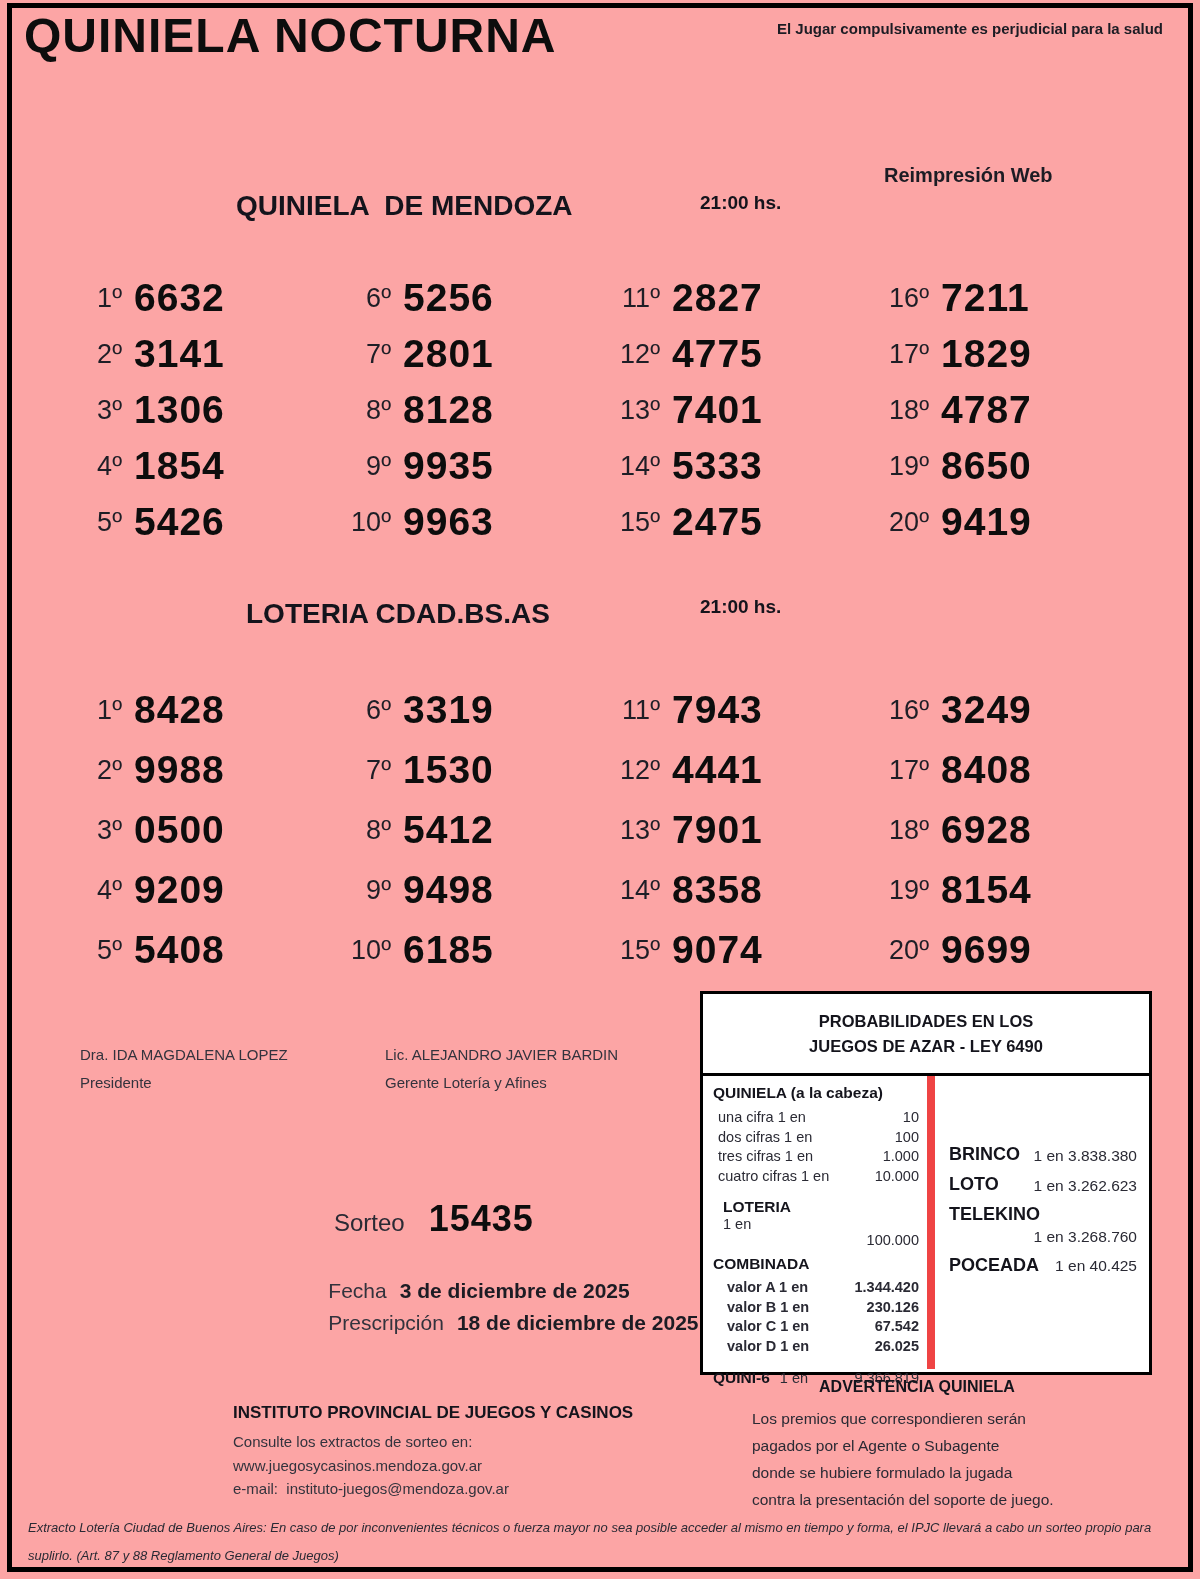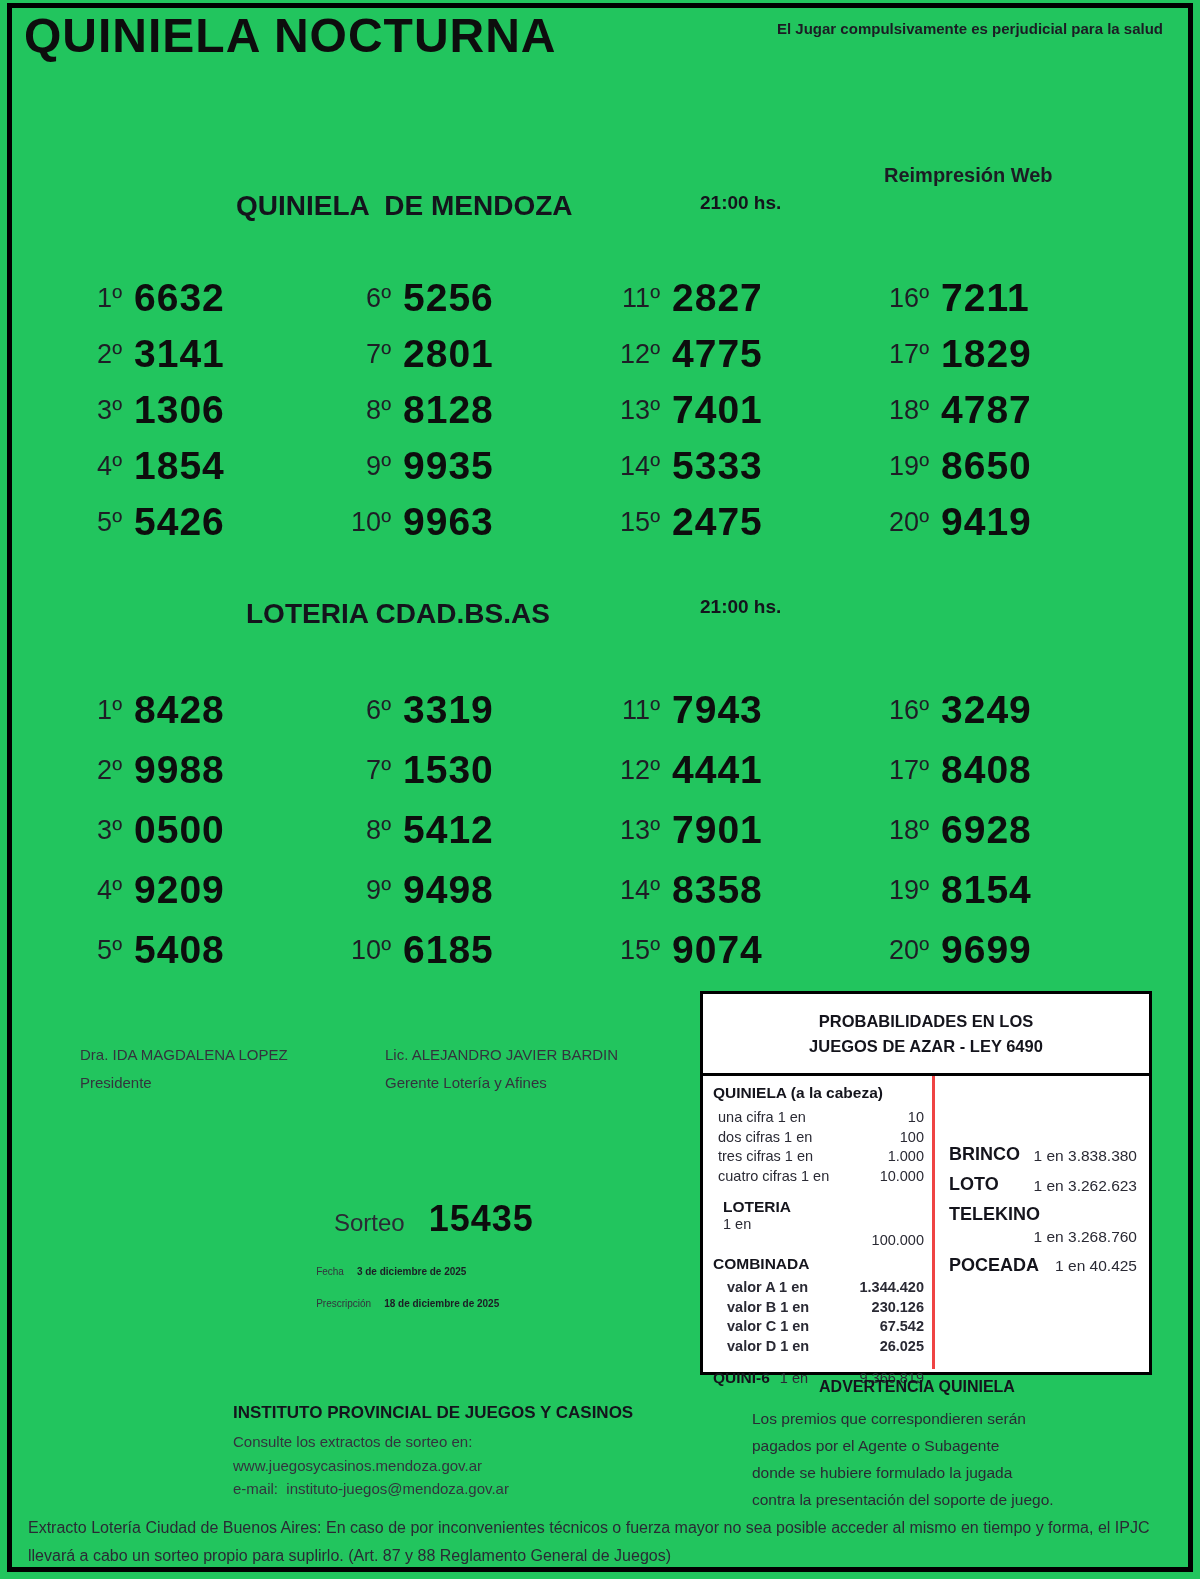--- a/index.html
+++ b/index.html
@@ -1,18 +1,18 @@
 <!DOCTYPE html>
 <html><head>
 <meta charset="utf-8">
 <style>
   * { margin:0; padding:0; box-sizing:border-box; }
   html,body { background:#fff; }
   .page {
-    position:relative; width:1200px; height:1579px; background:#22c55e;
+    position:relative; width:1200px; height:1579px; background:#fca5a5;
     font-family:"Liberation Sans", sans-serif; color:#111; overflow:hidden;
   }
   .frame { position:absolute; left:7px; top:3px; right:7px; bottom:7px; border:5px solid #000; }
 
   .doc-title { position:absolute; left:24px; top:8px; font-size:48px; font-weight:bold; letter-spacing:1px; color:#0d0d0d; }
   .warning { position:absolute; right:37px; top:20px; font-size:15px; font-weight:bold; color:#1c1c24; }
   .reprint { position:absolute; left:884px; top:164px; font-size:20px; font-weight:bold; color:#1c1c24; }
 
   .sec-heading { position:absolute; font-size:28px; font-weight:bold; white-space:pre; color:#14141c; }
   .sec-time { position:absolute; font-size:19px; font-weight:bold; color:#14141c; }
@@ -32,21 +32,21 @@
   .num { margin-left:12px; font-size:39px; font-weight:bold; letter-spacing:1px; color:#0d0d0d; }
 
   .signature { position:absolute; font-size:15px; color:#33333d; }
   .sig-1 { left:80px; top:1046px; }
   .sig-2 { left:385px; top:1046px; }
   .signature .role { margin-top:11px; }
 
   .prob-box { position:absolute; left:700px; top:991px; width:452px; height:384px; border:3px solid #000; background:#fff; }
   .prob-header { height:82px; border-bottom:3px solid #000; text-align:center; padding-top:15px; font-weight:bold; font-size:16.5px; line-height:25px; color:#14141c; }
   .prob-body { display:flex; height:293px; }
-  .prob-left { width:232px; border-right:3px solid #ef4444; padding:8px 8px 4px 10px; }
+  .prob-left { width:232px; border-right:8px solid #ef4444; padding:8px 8px 4px 10px; }
   .prob-right { flex:1; padding:68px 12px 0 14px; }
   .q-heading, .c-heading { font-weight:bold; font-size:15.5px; color:#14141c; }
   .q-heading { margin-bottom:6px; }
   .c-heading { margin-top:7px; }
   .prob-rows .prob-row { display:flex; justify-content:space-between; font-size:14.5px; line-height:19.5px; padding-left:5px; color:#2a2a34; }
   .rows-combinada { margin-top:5px;font-weight:bold; }
   .rows-combinada .prob-row { padding-left:14px; }
   .inline-row { display:flex; align-items:baseline; font-size:14.5px; color:#2a2a34; }
   .row-loteria { margin-top:12px;flex-direction:column; }
   .row-quini { margin-top:13px; }
@@ -56,35 +56,35 @@
   .game-row { display:flex; justify-content:space-between; align-items:flex-end; margin-bottom:9px; }
   .game-name { font-weight:bold; font-size:18px; color:#14141c; }
   .game-val { font-size:15.5px; color:#2a2a34; }
   .game-wrap { display:block; margin-bottom:9px; }
   .game-wrap .game-val { display:block; text-align:right; margin-top:3px; }
   .row-poceada { align-items:baseline; }
 
   .sorteo-row { position:absolute; left:334px; top:1198px; display:flex; align-items:baseline; }
   .sorteo-label { font-size:24px; color:#2a2a34; }
   .sorteo-num { margin-left:24px; font-size:36px; font-weight:bold; letter-spacing:1px; color:#0d0d0d; }
-  .meta-row { position:absolute; left:305px; font-size:10px; color:#33333d; white-space:pre; }
+  .meta-row { position:absolute; left:305px; font-size:21px; color:#33333d; white-space:pre; }
   .meta-row .meta-val { font-weight:bold; margin-left:13px; color:#1c1c24; }
   .m-fecha { top:1255px; }
   .m-presc { top:1287px; }
   .m-prox { top:1319px; }
 
   .advertencia { position:absolute; left:752px; top:1378px; width:330px; }
   .adv-heading { text-align:center; font-weight:bold; font-size:16px; color:#14141c; margin-bottom:9px; }
   .adv-line { font-size:15.5px; line-height:27px; color:#2a2a34; white-space:pre; }
 
   .instituto { position:absolute; left:233px; top:1403px; }
   .inst-heading { font-weight:bold; font-size:17px; color:#14141c; margin-bottom:7px; }
   .inst-line { font-size:15px; line-height:23.5px; color:#33333d; white-space:pre; }
 
-  .footer-note { position:absolute; left:28px; top:1514px; width:1143px; font-size:16px; line-height:28px; color:#2a2a34; }
+  .footer-note { position:absolute; left:28px; top:1514px; width:1143px; font-size:13px; line-height:28px; color:#2a2a34;font-style:italic; }
 </style>
 </head>
 <body>
 
 <div class="page">
   <div class="frame"></div>
 
   <h1 class="doc-title">QUINIELA NOCTURNA</h1>
   <div class="warning">El Jugar compulsivamente es perjudicial para la salud</div>
   <div class="reprint">Reimpresión Web</div>

